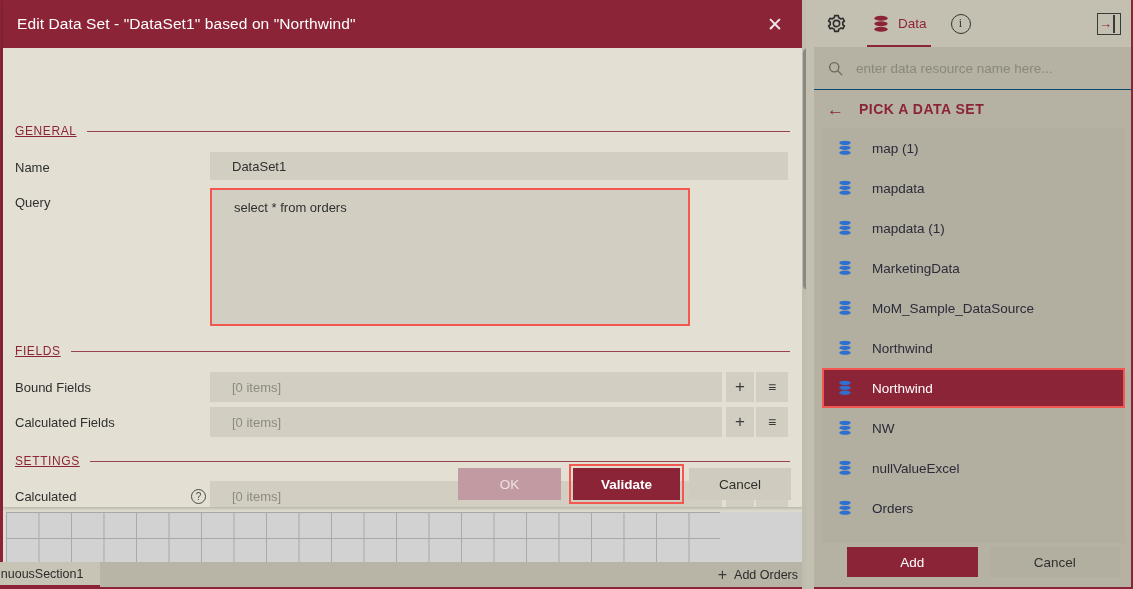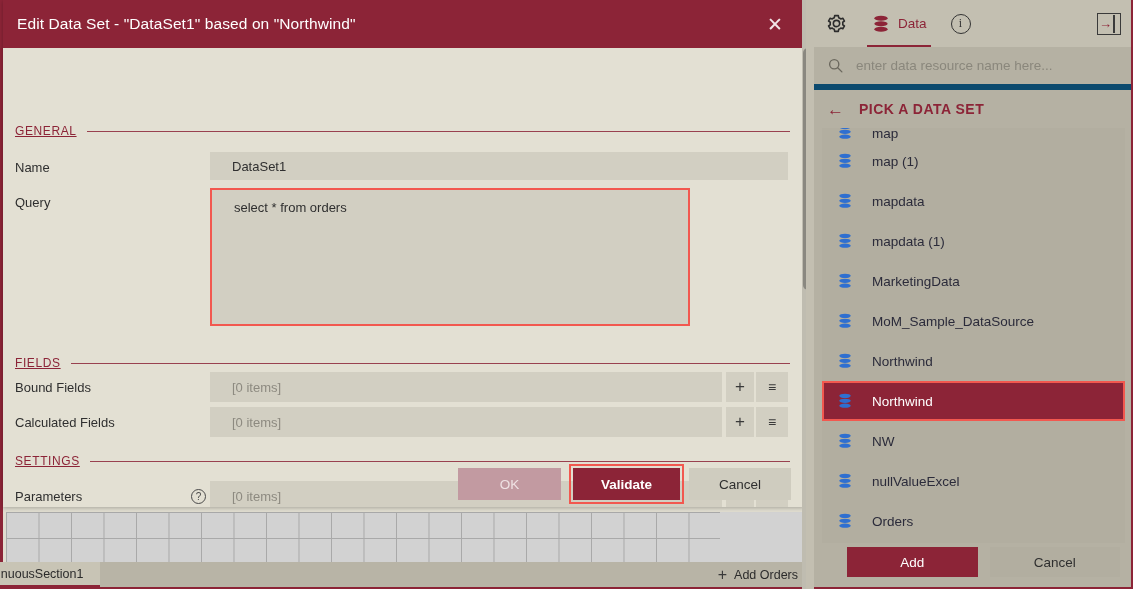--- a/index.html
+++ b/index.html
@@ -315,21 +315,21 @@
     width: 1.6px;
     background: #3a3a3a;
   }
 
   .search-row {
     position: relative;
     height: 43px;
     background: #b5b1a3;
     display: flex;
     align-items: center;
-    border-bottom: 6px solid #0c4a6e;
+    border-bottom: 1px solid #0c4a6e;
     box-sizing: border-box;
   }
   .search-ico {
     width: 17px; height: 17px;
     margin-left: 13px;
     margin-right: 12px;
   }
   .search-input {
     flex: 1;
     background: transparent;
@@ -456,41 +456,41 @@
         <span>GENERAL</span>
         <span class="rule" style="flex:1;"></span>
       </div>
 
       <div class="row-label" style="left:12px; top:112px;">Name</div>
       <div class="field-box" style="left:207px; top:104px; width:578px; height:28px;">DataSet1</div>
 
       <div class="row-label" style="left:12px; top:147px;">Query</div>
       <div class="field-box redbox" style="left:207px; top:140px; width:480px; height:138px;">select * from orders</div>
 
-      <div class="sec-head" style="left:12px; top:308px; width:775px;">
+      <div class="sec-head" style="left:12px; top:296px; width:775px;">
         <span>FIELDS</span>
         <span class="rule" style="flex:1;"></span>
       </div>
 
       <div class="row-label" style="left:12px; top:332px;">Bound Fields</div>
       <div class="field-box placeholder" style="left:207px; top:324px; width:512px; height:30px;">[0 items]</div>
       <div class="icon-btn plus" style="left:723px; top:324px; width:28px; height:30px;">+</div>
       <div class="icon-btn menu" style="left:753px; top:324px; width:32px; height:30px;">≡</div>
 
       <div class="row-label" style="left:12px; top:367px;">Calculated Fields</div>
       <div class="field-box placeholder" style="left:207px; top:359px; width:512px; height:30px;">[0 items]</div>
       <div class="icon-btn plus" style="left:723px; top:359px; width:28px; height:30px;">+</div>
       <div class="icon-btn menu" style="left:753px; top:359px; width:32px; height:30px;">≡</div>
 
       <div class="sec-head" style="left:12px; top:406px; width:775px;">
         <span>SETTINGS</span>
         <span class="rule" style="flex:1;"></span>
       </div>
 
-      <div class="row-label" style="left:12px; top:441px;">Parameters</div>
+      <div class="row-label" style="left:12px; top:441px;">Calculated</div>
       <div class="help-icon" style="left:188px; top:441px;">?</div>
       <div class="field-box placeholder" style="left:207px; top:433px; width:512px; height:30px;">[0 items]</div>
       <div class="icon-btn plus" style="left:723px; top:433px; width:28px; height:30px;">+</div>
       <div class="icon-btn menu" style="left:753px; top:433px; width:32px; height:30px;">≡</div>
 
       <div class="dlg-btn ok" style="left:455px; top:420px; width:103px;">OK</div>
       <div class="validate-wrap" style="left:566px; top:416px; width:115px; height:40px;"></div>
       <div class="dlg-btn validate" style="left:570px; top:420px; width:107px;">Validate</div>
       <div class="dlg-btn cancel" style="left:686px; top:420px; width:102px;">Cancel</div>
 
@@ -538,28 +538,20 @@
       <input class="search-input" type="text" placeholder="enter data resource name here..." style="">
     </div>
 
     <div class="pick-head">
       <span class="back-arrow">←</span>
       <span class="pick-title">PICK A DATA SET</span>
     </div>
 
     <div class="ds-list">
 
-      <div class="ds-item partial">
-        <svg class="db-icon" width="18" height="18" viewBox="0 0 20 20">
-          <ellipse cx="10" cy="4.3" rx="6.4" ry="2.4" fill="#2f6fd0"></ellipse>
-          <ellipse cx="10" cy="9.8" rx="6.4" ry="2.4" fill="#2f6fd0"></ellipse>
-          <ellipse cx="10" cy="15.2" rx="6.4" ry="2.4" fill="#2f6fd0"></ellipse>
-        </svg>
-        <span class="ds-label">map</span>
-      </div>
 
       <div class="ds-item">
         <svg class="db-icon" width="18" height="18" viewBox="0 0 20 20">
           <ellipse cx="10" cy="4.3" rx="6.4" ry="2.4" fill="#2f6fd0"></ellipse>
           <ellipse cx="10" cy="9.8" rx="6.4" ry="2.4" fill="#2f6fd0"></ellipse>
           <ellipse cx="10" cy="15.2" rx="6.4" ry="2.4" fill="#2f6fd0"></ellipse>
         </svg>
         <span class="ds-label">map (1)</span>
       </div>
 

